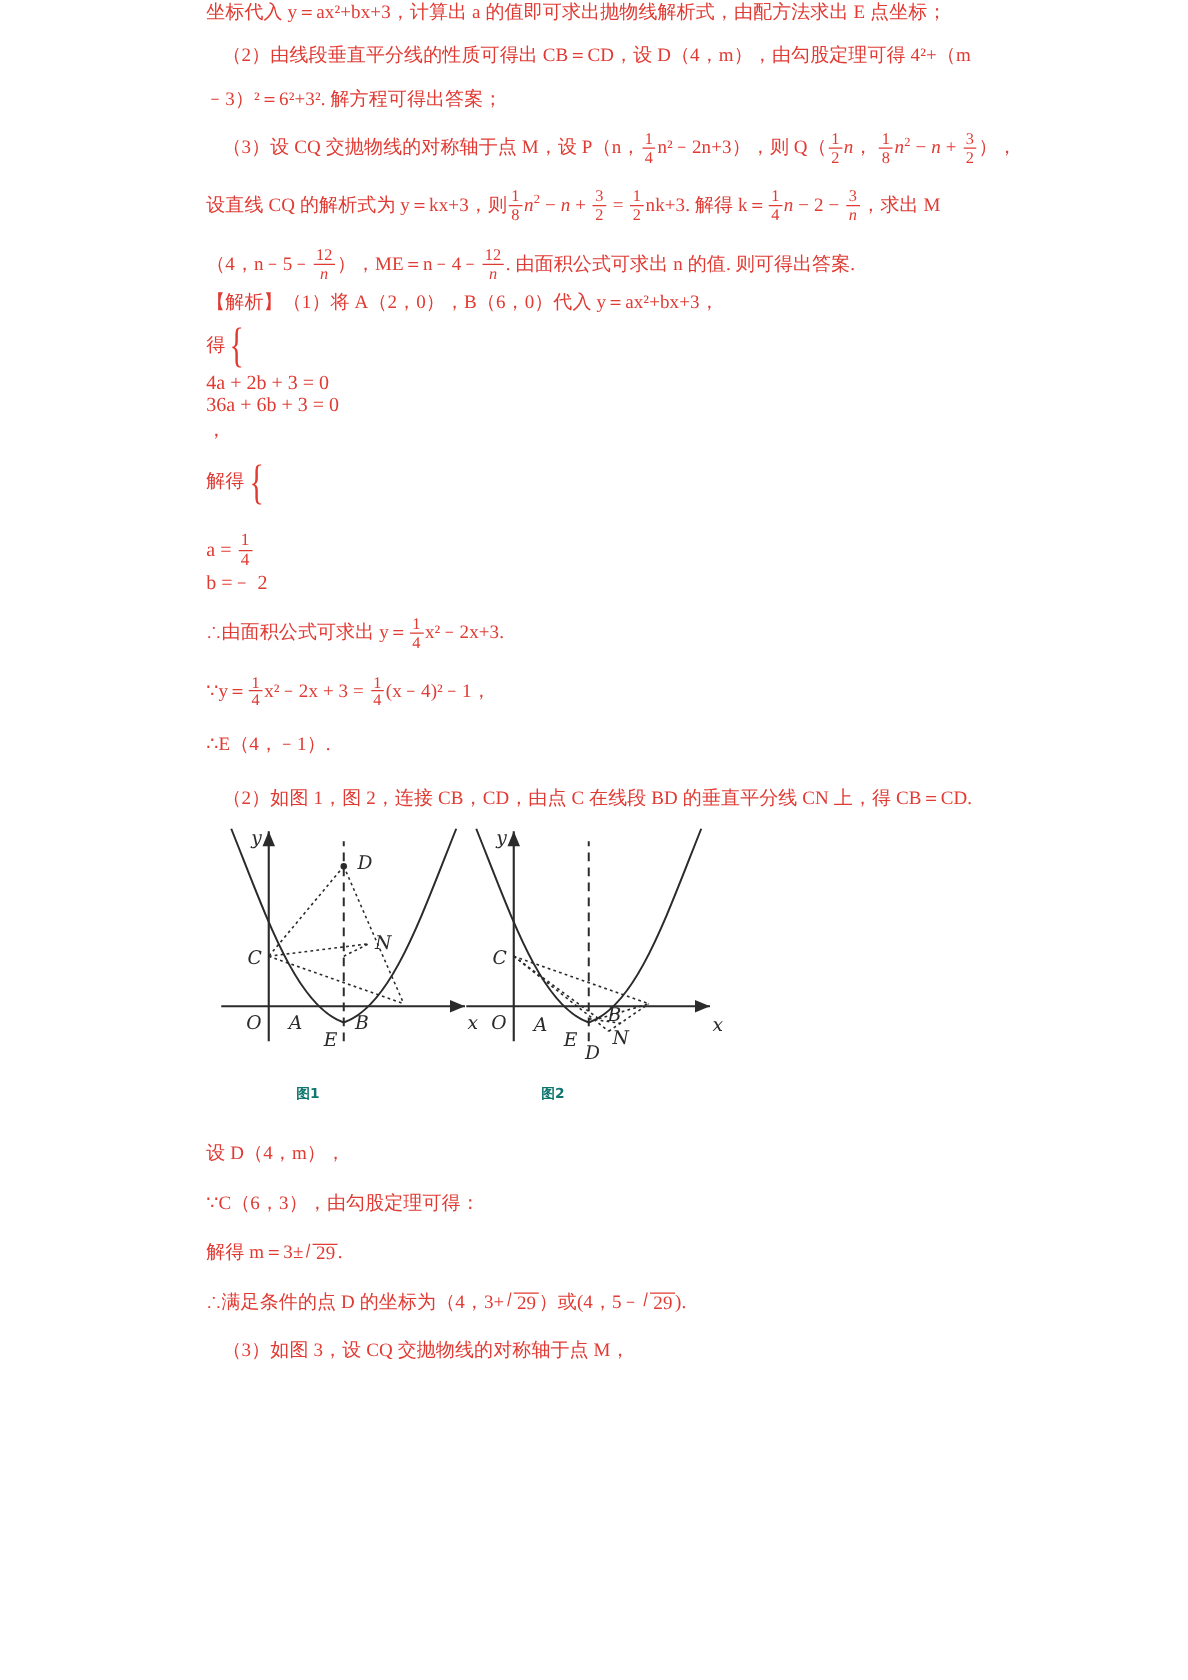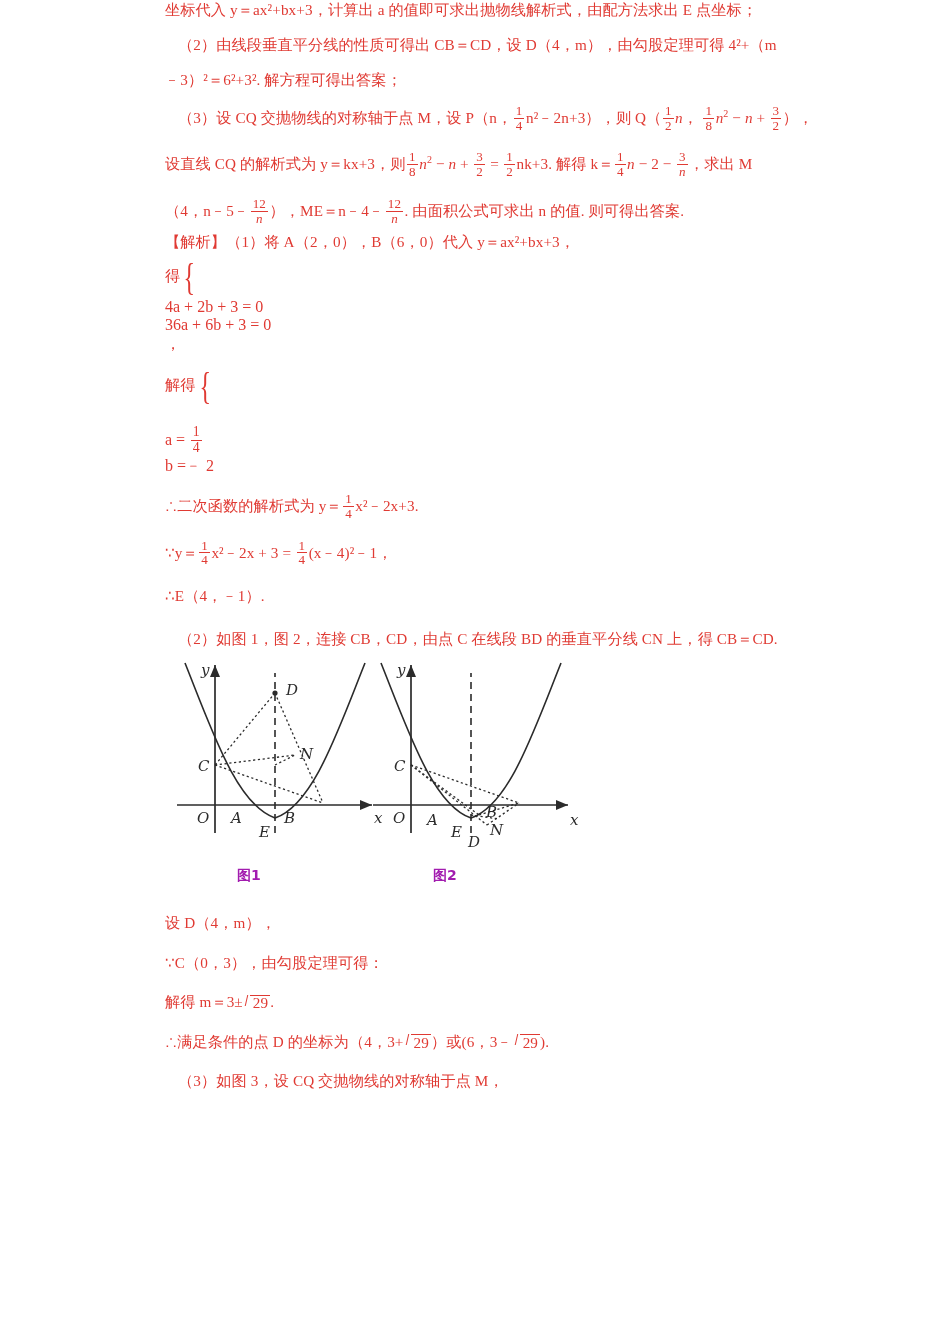--- a/index.html
+++ b/index.html
@@ -107,22 +107,22 @@
   
   .figures {
     position: relative;
     width: 637px;
     height: 248px;
     margin: 4px 0 10px 0;
   }
   .figcap {
     position: absolute;
     font-family: "DejaVu Sans", "Liberation Sans", sans-serif;
-    font-size: 14px;
-    color: #a21caf;
+    font-size: 11px;
+    color: #0f766e;
     font-weight: 600;
   }
   svg { display: block; }
   .fig-svg { position: absolute; top: 0; }
 </style>
 </head>
 <body>
 
 <div class="page">
 
@@ -172,21 +172,21 @@
   
   <p class="line eqline2">
     <span>解得</span><span class="sys">
         <span class="brace">{</span>
         <span class="rows"></span>
       </span></p><div><span>a =</span> <span class="frac"><span class="num">1</span><span class="den">4</span></span></div><div>b =﹣ 2</div>
   <p></p>
 
   
   <p class="line" style="margin-bottom:18px">
-    <span>∴二次函数的解析式为 y＝</span><span class="frac"><span class="num">1</span><span class="den">4</span></span><span>x²﹣2x+3.</span>
+    <span>∴由面积公式可求出 y＝</span><span class="frac"><span class="num">1</span><span class="den">4</span></span><span>x²﹣2x+3.</span>
   </p>
 
   
   <p class="line" style="margin-bottom:18px">
     <span>∵y＝</span><span class="frac"><span class="num">1</span><span class="den">4</span></span><span>x²﹣2x + 3 =</span> <span class="frac"><span class="num">1</span><span class="den">4</span></span><span>(x﹣4)²﹣1，</span>
   </p>
 
   
   <p class="line" style="margin-bottom:22px">
     <span>∴E（4，﹣1）.</span>
@@ -272,33 +272,33 @@
     <div class="figcap" style="left:268px; top:212px;">图2</div>
   </div>
 
   
   <p class="line" style="margin-bottom:19px">
     <span>设 D（4，m），</span>
   </p>
 
   
   <p class="line" style="margin-bottom:19px">
-    <span>∵C（0，3），由勾股定理可得：</span>
+    <span>∵C（6，3），由勾股定理可得：</span>
   </p>
 
   
 
   
   <p class="line" style="margin-bottom:19px">
     <span>解得 m＝3±</span><span class="sqrt"><span>29</span></span><span>.</span>
   </p>
 
   
   <p class="line" style="margin-bottom:19px">
-    <span>∴满足条件的点 D 的坐标为（4，3+</span><span class="sqrt"><span>29</span></span><span>）或(6，3﹣</span><span class="sqrt"><span>29</span></span><span>).</span>
+    <span>∴满足条件的点 D 的坐标为（4，3+</span><span class="sqrt"><span>29</span></span><span>）或(4，5﹣</span><span class="sqrt"><span>29</span></span><span>).</span>
   </p>
 
   
   <p class="line indent">
     <span>（3）如图 3，设 CQ 交抛物线的对称轴于点 M，</span>
   </p>
 
 </div>
 
 </body></html>

